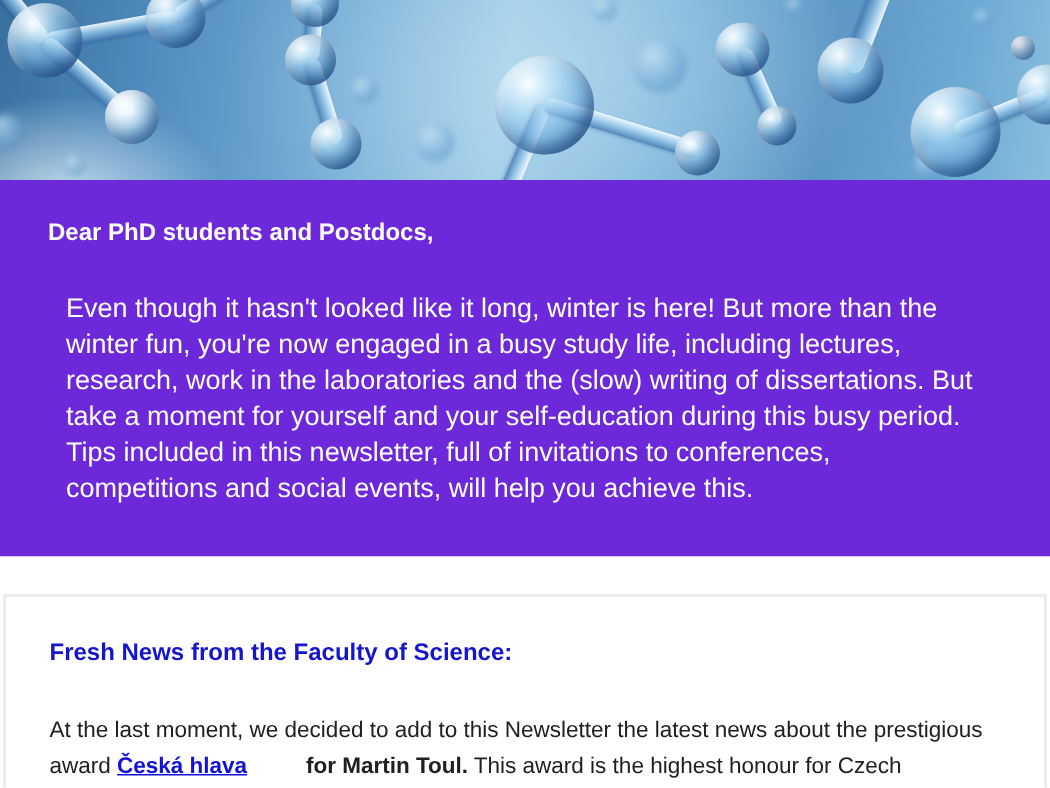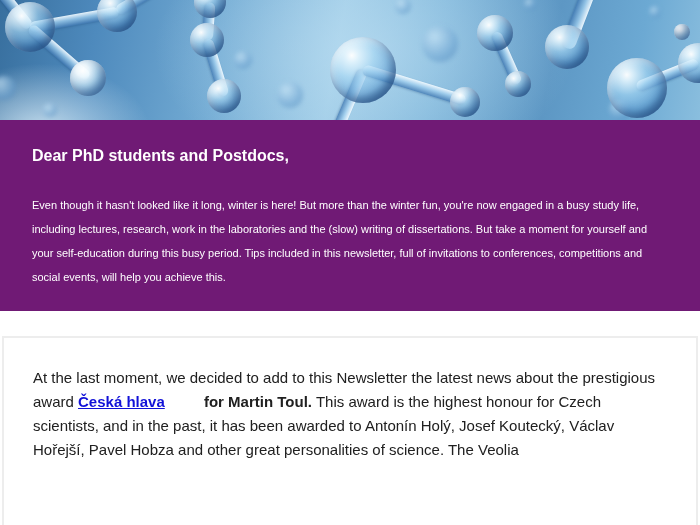--- a/index.html
+++ b/index.html
@@ -43,21 +43,21 @@
       rgba(205,232,248,.85), rgba(100,156,205,.62) 60%, rgba(56,110,164,.55) 100%);
     filter: blur(2px); opacity: .75;
     box-shadow: none;
   }
 
   
   .intro { padding: 26px 32px 22px; color: #ffffff; }
   .intro .greeting {
     margin: 0 0 28px; font-size: 16px; font-weight: bold; line-height: 19px;
   }
-  .intro .body-text { margin: 0; font-size: 11px; line-height: 24px; }
+  .intro .body-text { margin: 12px; font-size: 18px; line-height: 24px; }
 
   .gap { height: 25px; background: #ffffff; }
 
   
   .card {
     margin: 0 2px; background: #ffffff;
     border: 2px solid #ededed;
     padding: 28px 29px 60px;
     box-sizing: border-box;
     min-height: 220px;
@@ -100,24 +100,25 @@
     <div class="sph" style="left: 330px; top: 37px; width: 66px; height: 66px;"></div>
     <div class="sph" style="left: 450px; top: 87px; width: 30px; height: 30px;"></div>
     <div class="sph" style="left: 477px; top: 15px; width: 36px; height: 36px;"></div>
     <div class="sph" style="left: 505px; top: 71px; width: 26px; height: 26px;"></div>
     <div class="sph" style="left: 545px; top: 25px; width: 44px; height: 44px;"></div>
     <div class="sph" style="left: 607px; top: 58px; width: 60px; height: 60px;"></div>
     <div class="sph" style="left: 678px; top: 43px; width: 40px; height: 40px;"></div>
     <div class="sph bright" style="left: 674px; top: 24px; width: 16px; height: 16px;"></div>
   </div>
 
-<div class="intro" style="background-color: #701a75;">
+<div class="intro" style="background-color: #6d28d9;">
   <p class="greeting">Dear PhD students and Postdocs,</p>
   <p class="body-text">Even though it hasn't looked like it long, winter is here! But more than the winter fun, you're now engaged in a busy study life, including lectures, research, work in the laboratories and the (slow) writing of dissertations. But take a moment for yourself and your self-education during this busy period. Tips included in this newsletter, full of invitations to conferences, competitions and social events, will help you achieve this.</p>
 </div>
 
 <div class="gap"></div>
 
 <div class="card">
+  <p class="heading" style="color: rgb(21, 21, 206);">Fresh News from the Faculty of Science:</p>
   <p class="body-text">
     <span>At the last moment, we decided to add to this Newsletter the latest news about the prestigious award </span><a class="news-link" style="color: rgb(17, 17, 216);">Česká hlava</a><span class="bold-seg"> for Martin Toul.</span><span> This award is the highest honour for Czech scientists, and in the past, it has been awarded to Antonín Holý, Josef Koutecký, Václav Hořejší, Pavel Hobza and other great personalities of science. The Veolia</span>
   </p>
 </div>
 
 </body></html>

